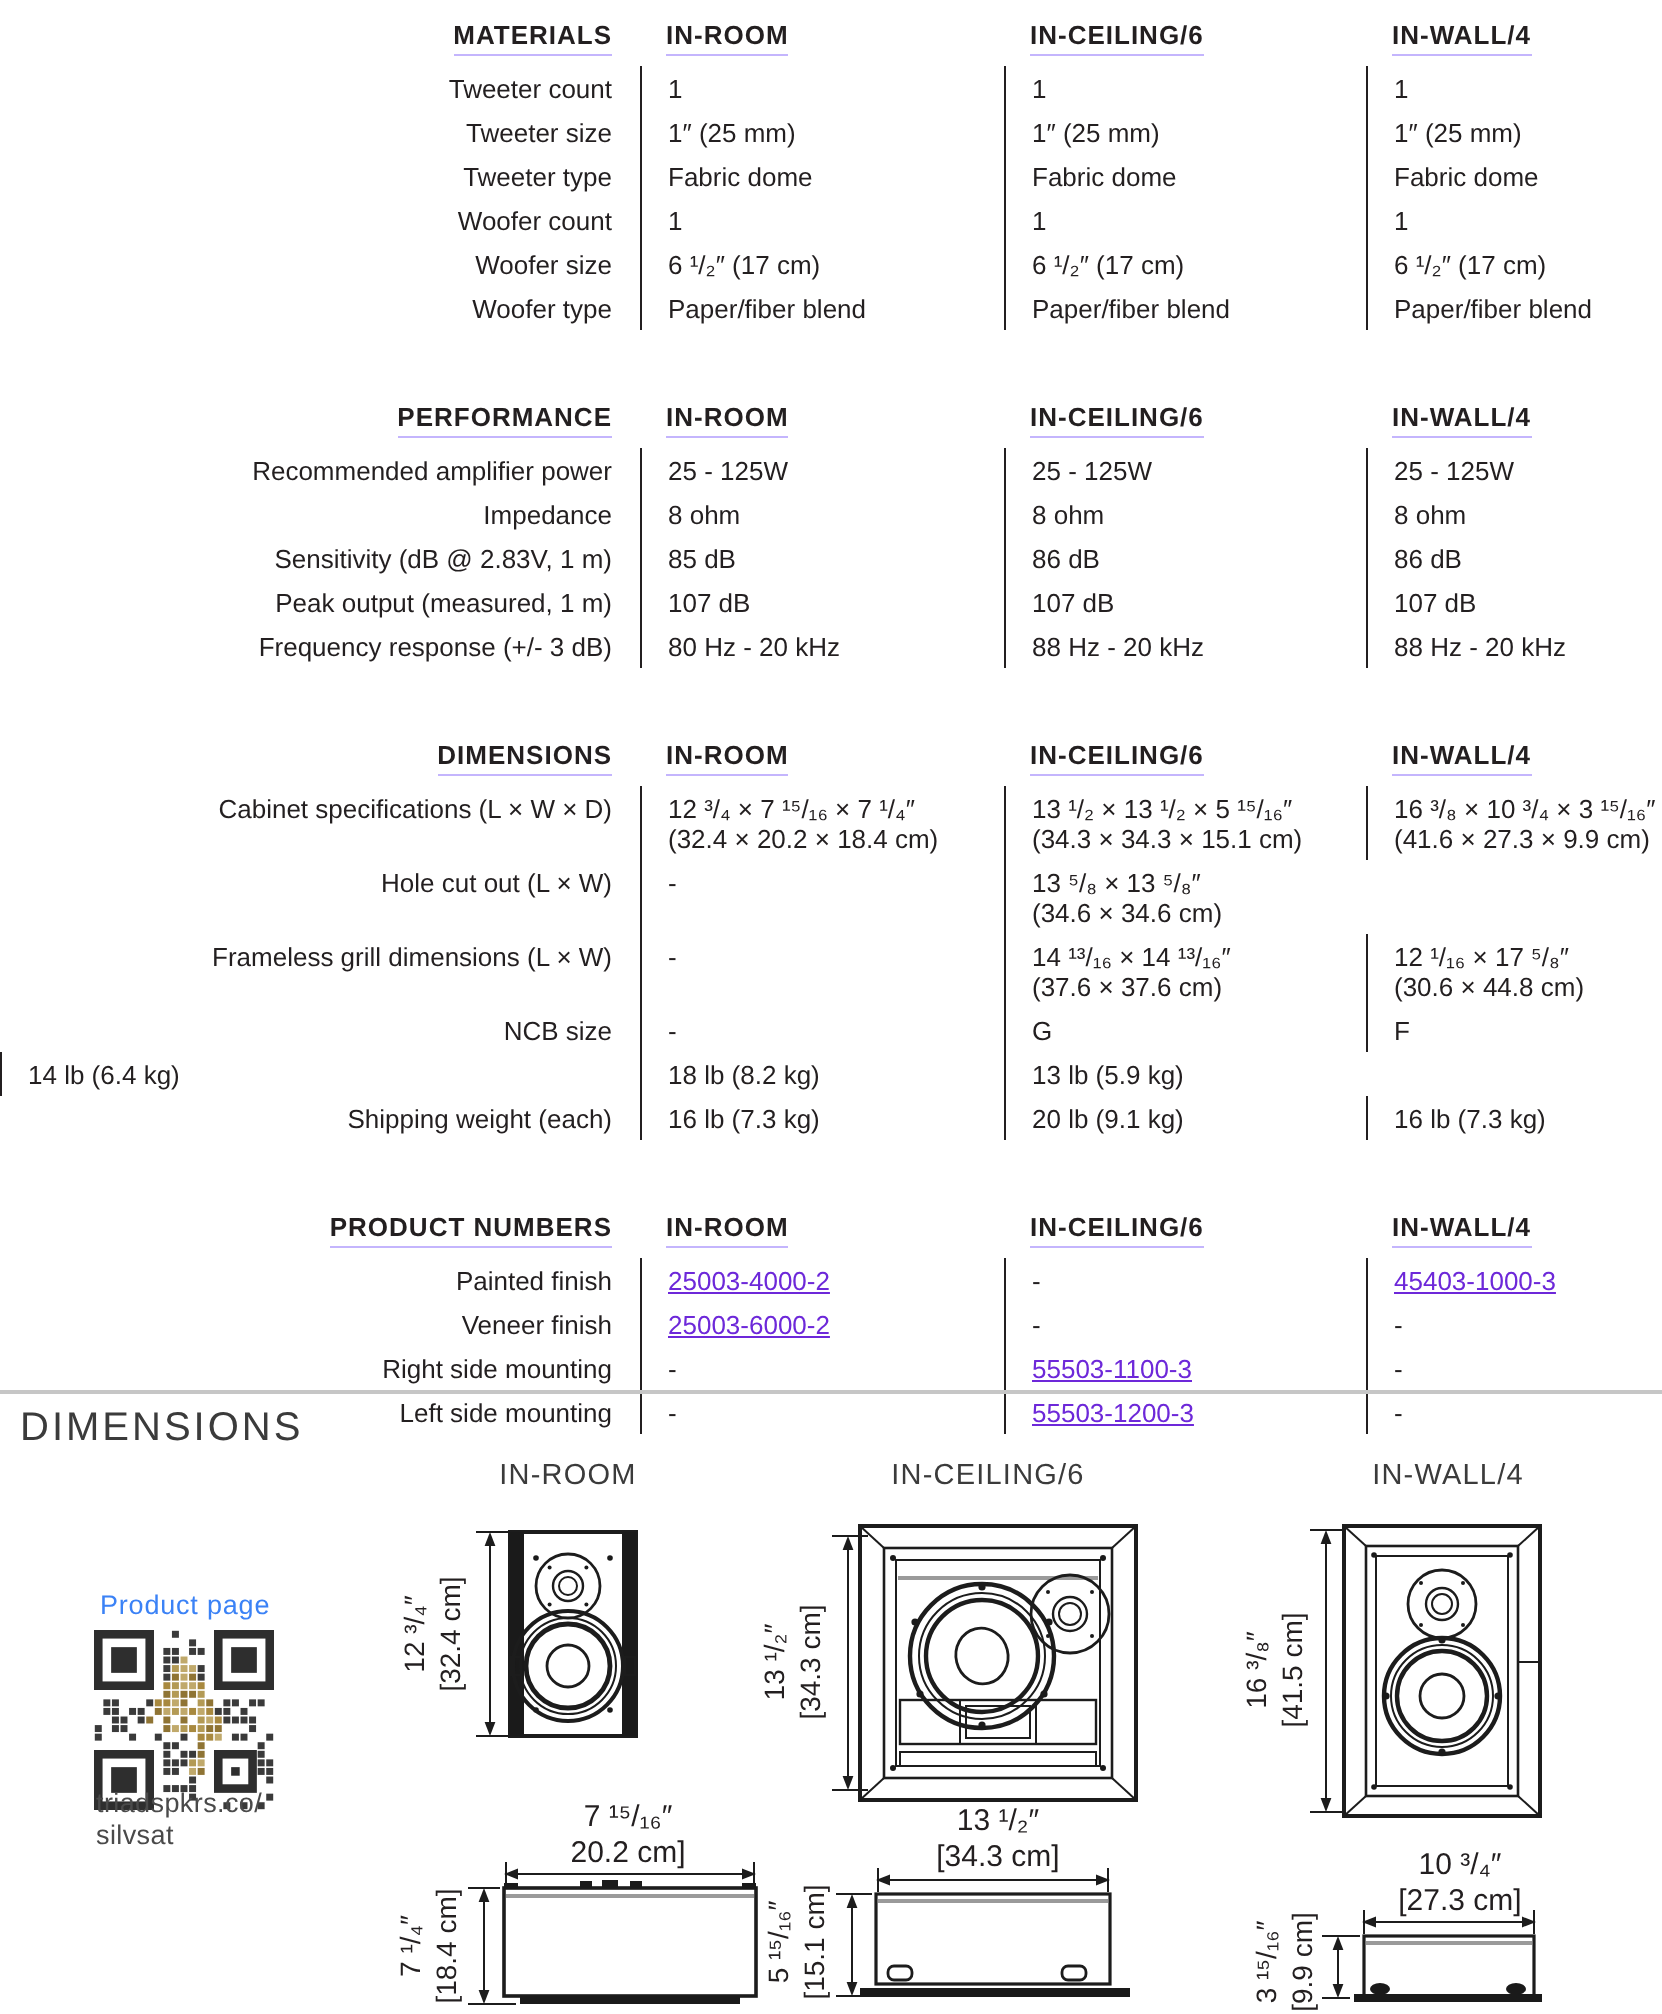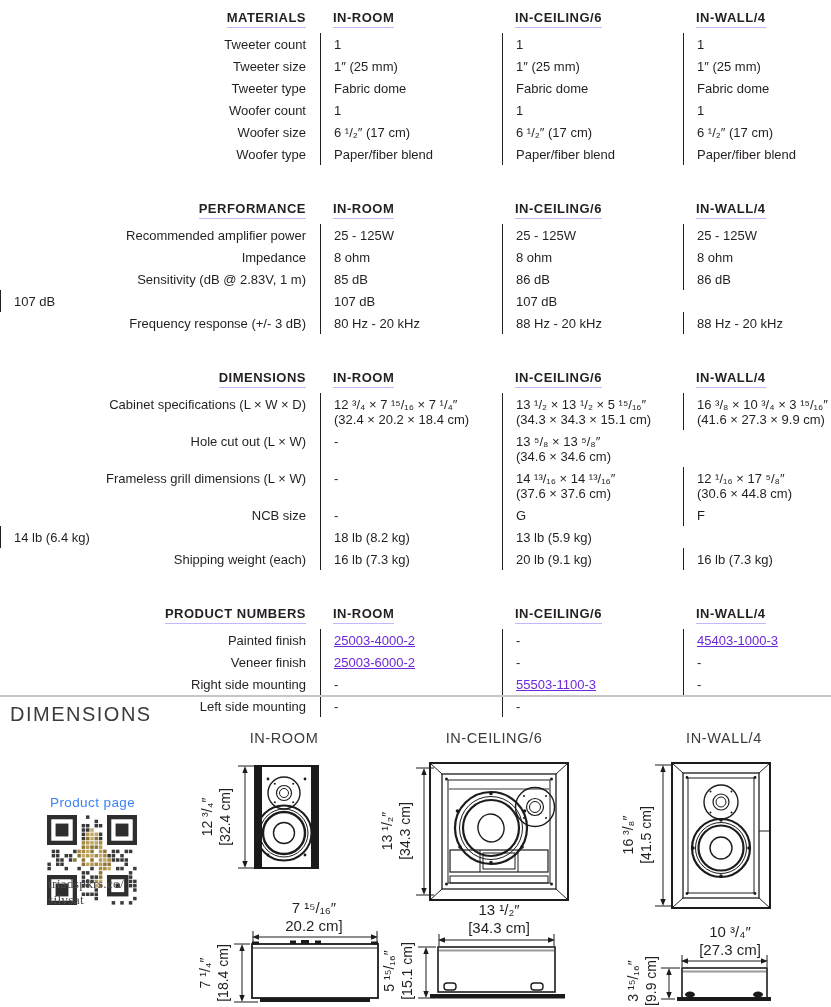--- a/index.html
+++ b/index.html
@@ -19,21 +19,21 @@
   .hdr { display:inline-block; font-weight:bold; letter-spacing:0.5px; border-bottom:1px solid #c4b5fd; padding-bottom:2px; }
   a.pn { color:#6d28d9; text-decoration:underline; cursor:pointer; }
 
   
   .divider { position:absolute; left:0; top:695px; width:831px; height:2px; background:#c6c6c6; }
   .dim-title { position:absolute; left:10px; top:703px; font-size:20px; font-weight:300; letter-spacing:1.5px; color:#3b3b3b; }
   .dim-col-head { position:absolute; top:730px; font-size:14.5px; letter-spacing:0.6px; color:#3b3b3b; text-align:center; width:160px; }
   #dch1 { left:204px; } #dch2 { left:414px; } #dch3 { left:644px; }
 
   .qr-label { position:absolute; left:50px; top:795px; font-size:13.5px; color:#3b82f6; letter-spacing:0.4px; }
-  .qr-url { position:absolute; left:48px; top:876px; font-size:13.5px; color:#4a4a4a; line-height:16px; white-space:pre-line; letter-spacing:0.2px;font-family:Liberation Serif, serif; }
+  .qr-url { position:absolute; left:48px; top:894px; font-size:13.5px; color:#4a4a4a; line-height:16px; white-space:pre-line; letter-spacing:0.2px; }
   .qr-svg { position:absolute; left:47px; top:815px; }
 
   svg text { font-family:"Liberation Sans","DejaVu Sans",sans-serif; fill:#231f20; }
   svg .dimtxt { font-size:14px; }
   svg .dimtxt2 { font-size:15px; }
   svg line { stroke:#1c1c1c; stroke-width:1; }
   svg .thick { stroke-width:2; }
   svg .med { stroke-width:1.4; }
   svg .gray { stroke:#9a9a9a; stroke-width:2; }
   svg .nf { fill:none; stroke:#1c1c1c; }
@@ -111,20 +111,21 @@
           <div class="cell val body">8 ohm</div>
           <div class="cell val body">8 ohm</div>
         </div>
         <div class="spec-row">
           <div class="cell lab">Sensitivity (dB @ 2.83V, 1 m)</div>
           <div class="cell val body">85 dB</div>
           <div class="cell val body">86 dB</div>
           <div class="cell val body">86 dB</div>
         </div>
         <div class="spec-row">
+          <div class="cell lab">Peak output (measured, 1 m)</div>
           <div class="cell val body">107 dB</div>
           <div class="cell val body">107 dB</div>
           <div class="cell val body">107 dB</div>
         </div>
         <div class="spec-row">
           <div class="cell lab">Frequency response (+/- 3 dB)</div>
           <div class="cell val body">80 Hz - 20 kHz</div>
           <div class="cell val body">88 Hz - 20 kHz</div>
           <div class="cell val body">88 Hz - 20 kHz</div>
         </div>
@@ -198,20 +199,21 @@
         </div>
         <div class="spec-row">
           <div class="cell lab">Right side mounting</div>
           <div class="cell val body">-</div>
           <div class="cell val body"><a class="pn" href="#">55503-1100-3</a></div>
           <div class="cell val body">-</div>
         </div>
         <div class="spec-row">
           <div class="cell lab">Left side mounting</div>
           <div class="cell val body">-</div>
+          <div class="cell val body"><a class="pn" href="#">55503-1200-3</a></div>
           <div class="cell val body">-</div>
         </div>
       </div>
     </div>
 
   <div class="divider"></div>
   <div class="dim-title">DIMENSIONS</div>
   <div class="dim-col-head" id="dch1">IN-ROOM</div>
   <div class="dim-col-head" id="dch2">IN-CEILING/6</div>
   <div class="dim-col-head" id="dch3">IN-WALL/4</div>

